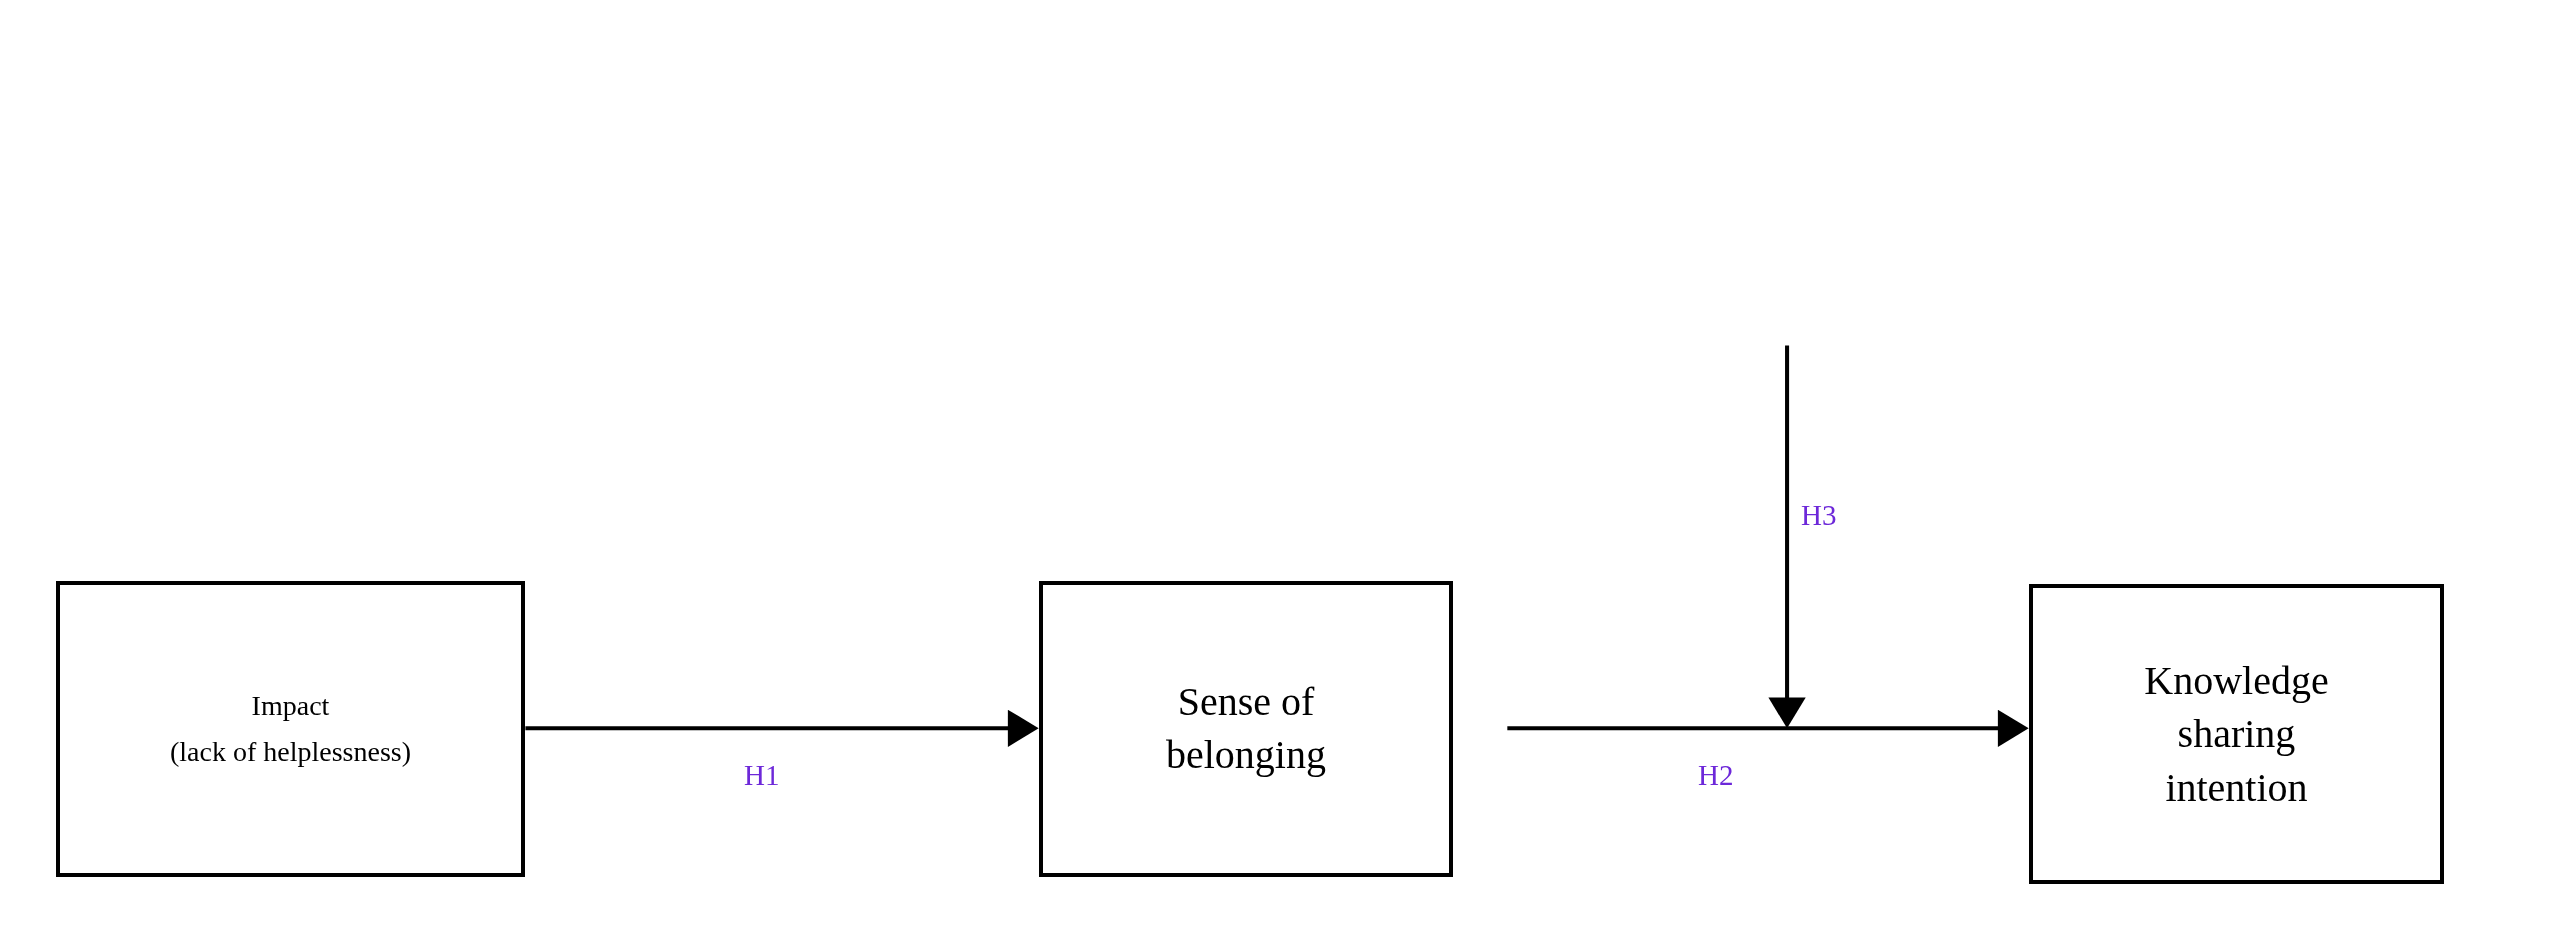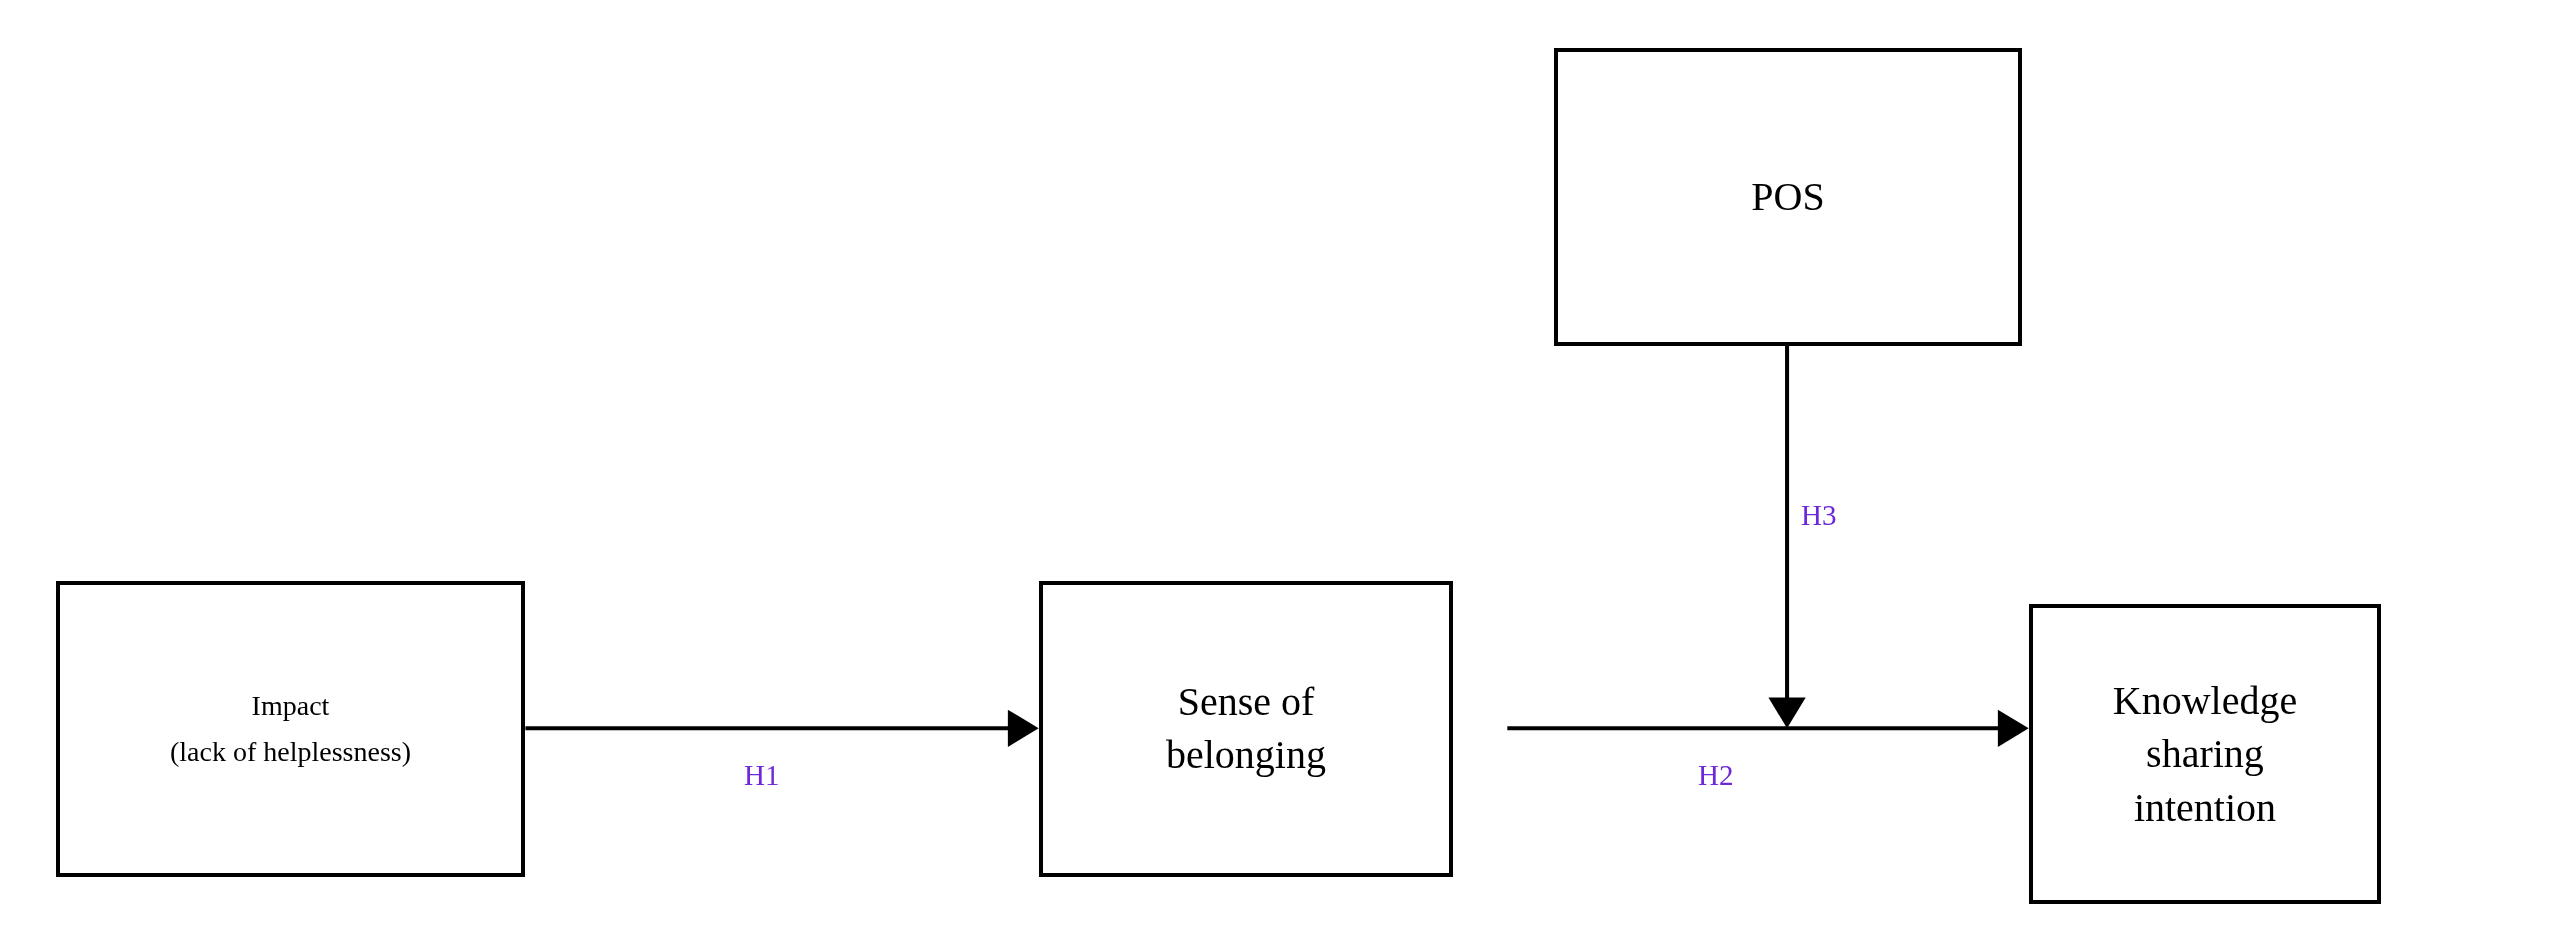--- a/index.html
+++ b/index.html
@@ -32,21 +32,21 @@
     white-space: pre-line;
   }
   .node-sub {
     display: block;
     color: #000000;
     line-height: 1.05;
   }
   #node-impact      { left: 56px;   top: 581px; width: 469px; height: 296px; }
   #node-belonging   { left: 1039px; top: 581px; width: 414px; height: 296px; }
   #node-pos         { left: 1554px; top: 48px;  width: 468px; height: 298px; }
-  #node-intention   { left: 2029px; top: 604px; width: 352px; height: 300px; }
+  #node-intention   { left: 2029px; top: 584px; width: 415px; height: 300px; }
 
   #node-impact .node-label    { font-size: 28px; }
   #node-impact .node-sub      { font-size: 28px; margin-top: 16px; }
   #node-belonging .node-label { font-size: 40px; line-height: 1.32; }
   #node-pos .node-label       { font-size: 40px; }
   #node-intention .node-label { font-size: 40px; line-height: 1.33; }
 
   .edge-svg {
     position: absolute;
     left: 0;
@@ -97,25 +97,20 @@
     </div>
   </div>
 
   <div class="node" id="node-belonging">
     <div>
       <span class="node-label">Sense of
 belonging</span>
     </div>
   </div>
 
-  <div class="node" id="node-pos">
-    <div>
-      <span class="node-label">POS</span>
-    </div>
-  </div>
 
   <div class="node" id="node-intention">
     <div>
       <span class="node-label">Knowledge
 sharing
 intention</span>
     </div>
   </div>
 
   <div class="edge-label" id="label-h1">H1</div>

